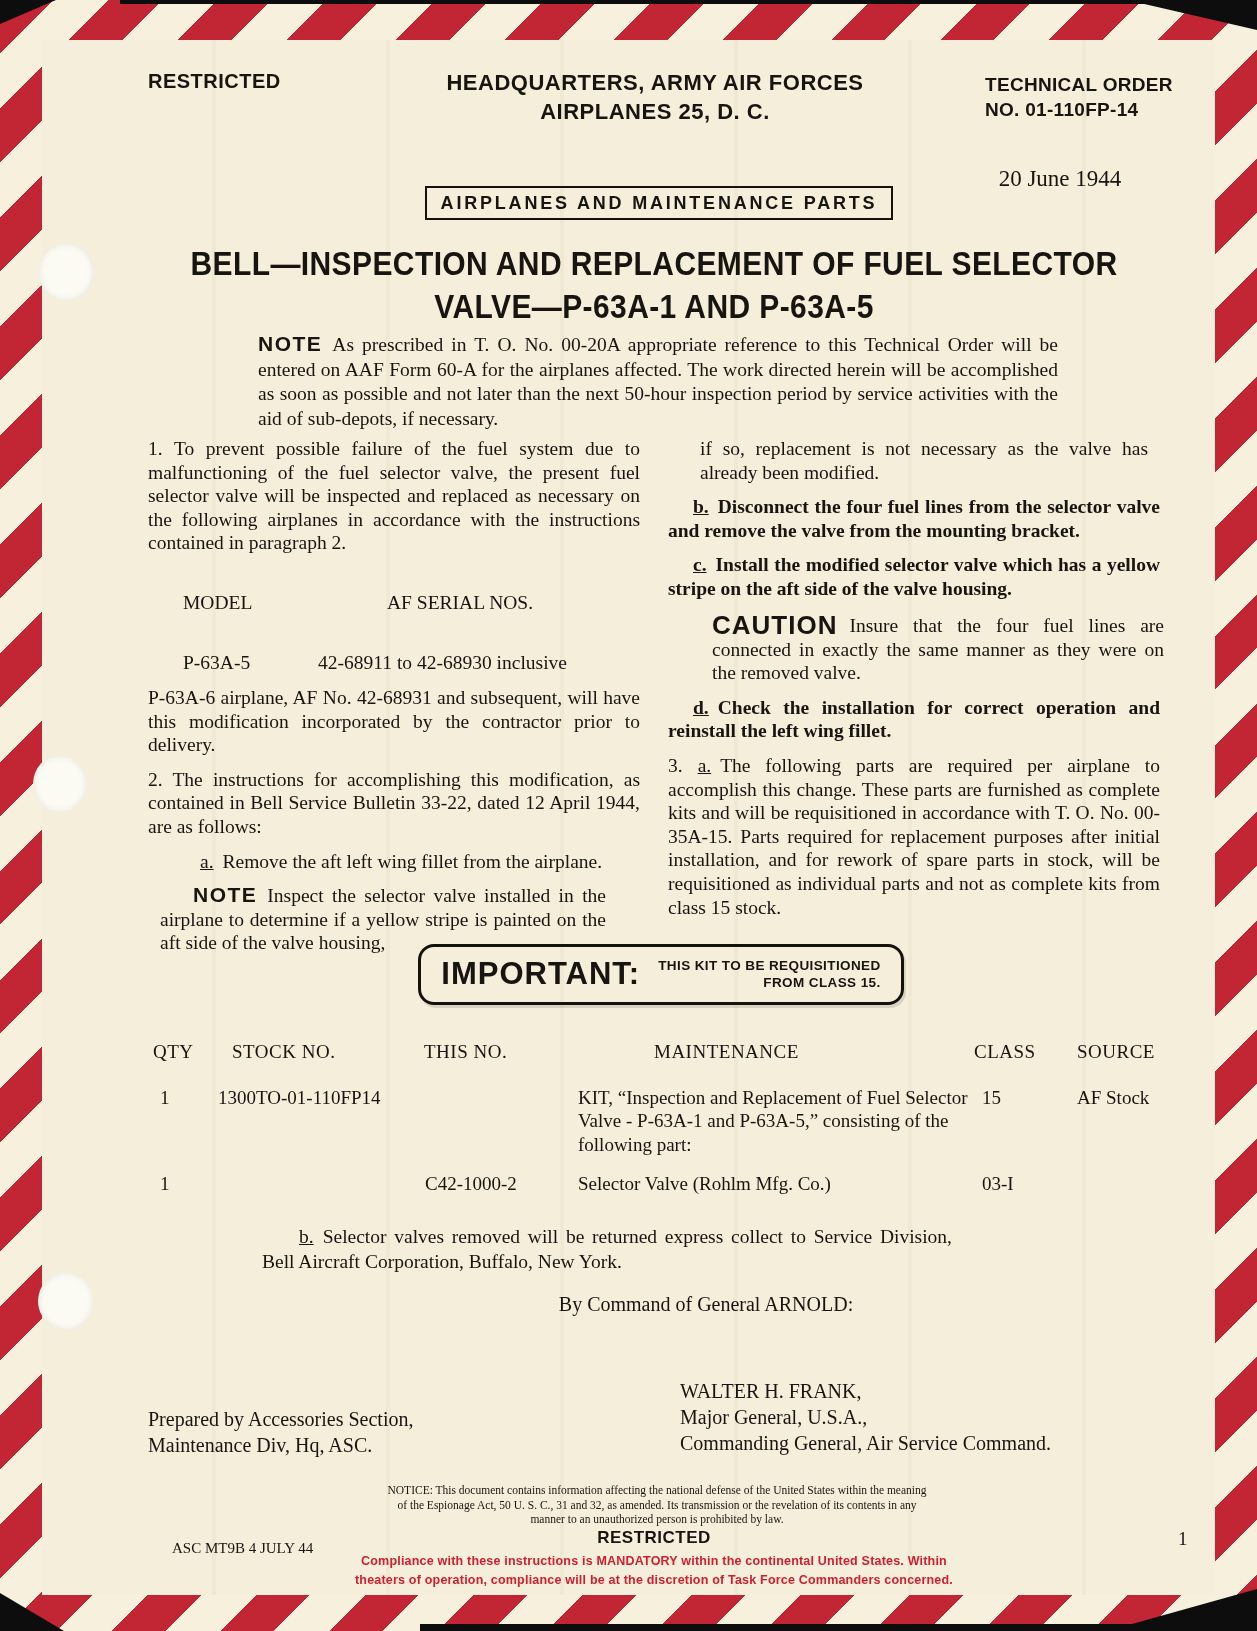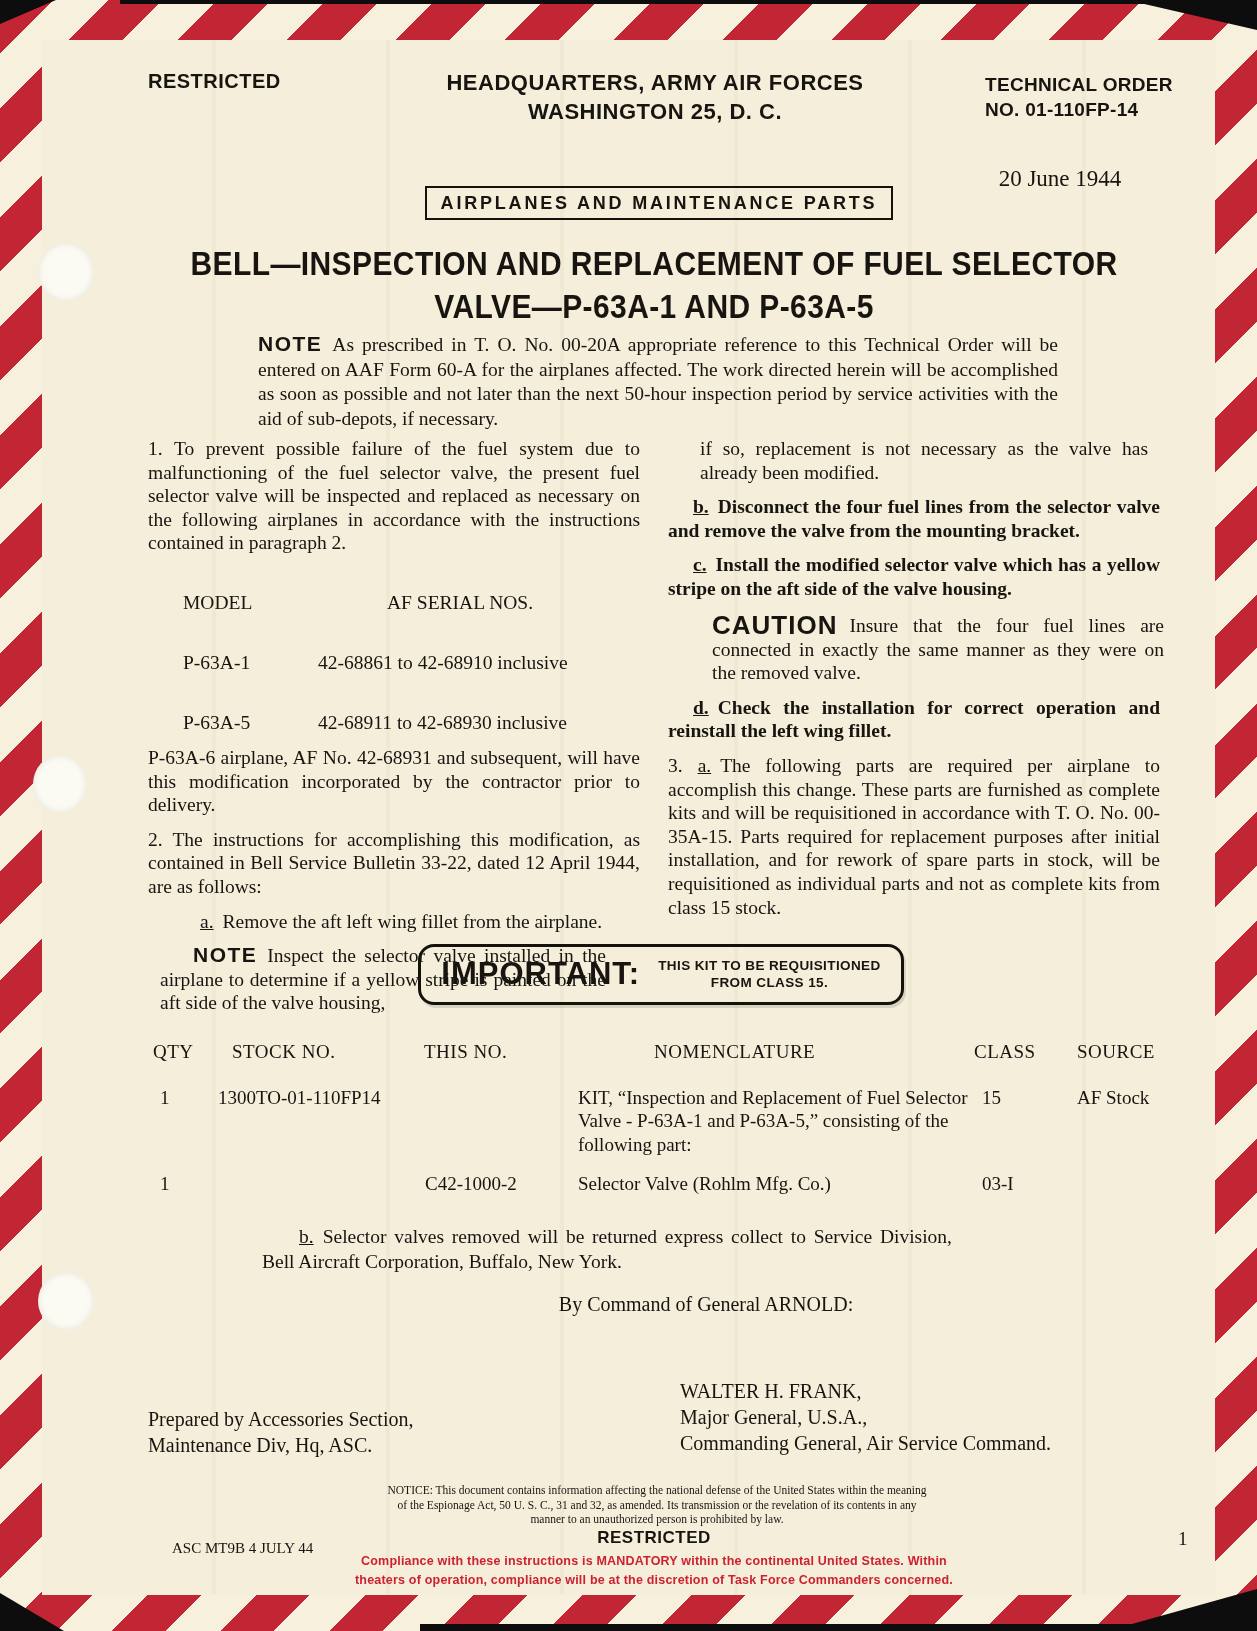--- a/index.html
+++ b/index.html
@@ -70,21 +70,21 @@
   .step-a { text-indent:52px; }
   .lab { margin-right:9px; }
   .lab3 { margin-right:15px; }
   .subnote { margin-left:12px; width:446px; text-indent:33px; text-align:justify; }
   .cont-para { margin-left:32px; width:448px; }
   .step { text-indent:25px;font-weight:bold; }
   .caution-para { margin-left:44px; width:452px; }
   .caution-label { font-size:26px; letter-spacing:1px; margin-right:12px; line-height:1; vertical-align:-2px; }
 
   .imp-wrap { left:148px; top:944px; width:1012px; text-align:center; }
-  .imp-box { display:inline-flex; align-items:center; gap:18px; text-align:center;
+  .imp-box { display:inline-flex; align-items:center; gap:18px; text-align:right;
     border:3px solid #15120e; border-radius:16px; padding:9px 20px 10px; margin-left:14px;
     box-shadow:2px 3px 0 rgba(20,15,5,0.12); }
   .imp-label { font-size:31px; letter-spacing:1px; }
   .imp-text { font-size:13.5px; line-height:17px; letter-spacing:0.4px; }
 
   .ptable { left:148px; top:1040px; width:1012px; font-size:19px; line-height:23.5px; }
   .prow { display:grid; grid-template-columns:70px 190px 170px 390px 95px auto; }
   .phead { margin-bottom:22px; letter-spacing:0.5px; }
   .hc1 { padding-left:5px; } .hc2 { padding-left:14px; } .hc3 { padding-left:16px; }
   .hc4 { padding-left:76px; } .hc5 { padding-left:6px; } .hc6 { padding-left:14px; }
@@ -117,21 +117,21 @@
   <div class="corner c-br"></div>
 
   <div class="hole h1"></div>
   <div class="hole h2"></div>
   <div class="hole h3"></div>
 
   <div class="abs restricted-top sans b">RESTRICTED</div>
 
   <div class="abs hq sans b">
     <div>HEADQUARTERS, ARMY AIR FORCES</div>
-    <div>WASHINGTON 25, D. C.</div>
+    <div>AIRPLANES 25, D. C.</div>
   </div>
 
   <div class="abs tech-order sans b">
     <div>TECHNICAL ORDER</div>
     <div>NO. 01-110FP-14</div>
   </div>
 
   <div class="abs date">20 June 1944</div>
 
   <div class="abs cat-wrap">
@@ -147,24 +147,20 @@
     <span class="note-label sans b">NOTE</span><span>As prescribed in T. O. No. 00-20A appropriate reference to this Technical Order will be entered on AAF Form 60-A for the airplanes affected.  The work directed herein will be accomplished as soon as possible and not later than the next 50-hour inspection period by service activities with the aid of sub-depots, if necessary.</span>
   </div>
 
   <div class="abs col col-left">
     <p class="just">1.  To prevent possible failure of the fuel system due to malfunctioning of the fuel selector valve, the present fuel selector valve will be inspected and replaced as necessary on the following airplanes in accordance with the instructions contained in paragraph 2.</p>
 
     <div class="mtable">
       <div class="mrow mhead">
         <span class="mc1">MODEL</span>
         <span class="mc2h">AF SERIAL NOS.</span>
-      </div>
-      <div class="mrow">
-        <span class="mc1">P-63A-1</span>
-        <span>42-68861 to 42-68910 inclusive</span>
       </div>
       <div class="mrow">
         <span class="mc1">P-63A-5</span>
         <span>42-68911 to 42-68930 inclusive</span>
       </div>
     </div>
 
     <p class="just">P-63A-6 airplane, AF No. 42-68931 and subsequent, will have this modification incorporated by the contractor prior to delivery.</p>
     <p class="just">2.  The instructions for accomplishing this modification, as contained in Bell Service Bulletin 33-22, dated 12 April 1944, are as follows:</p>
     <p class="step-a">
@@ -202,21 +198,21 @@
         <div>FROM CLASS 15.</div>
       </span>
     </div>
   </div>
 
   <div class="abs ptable">
     <div class="prow phead">
       <span class="hc1">QTY</span>
       <span class="hc2">STOCK NO.</span>
       <span class="hc3">THIS NO.</span>
-      <span class="hc4">NOMENCLATURE</span>
+      <span class="hc4">MAINTENANCE</span>
       <span class="hc5">CLASS</span>
       <span class="hc6">SOURCE</span>
     </div>
     <div class="prow rowgap">
       <span class="rc1">1</span>
       <span>1300TO-01-110FP14</span>
       <span class="rc3"></span>
       <span>KIT, “Inspection and Replacement of Fuel Selector Valve - P-63A-1 and P-63A-5,” consisting of the following part:</span>
       <span class="rc5">15</span>
       <span class="rc6">AF Stock</span>

